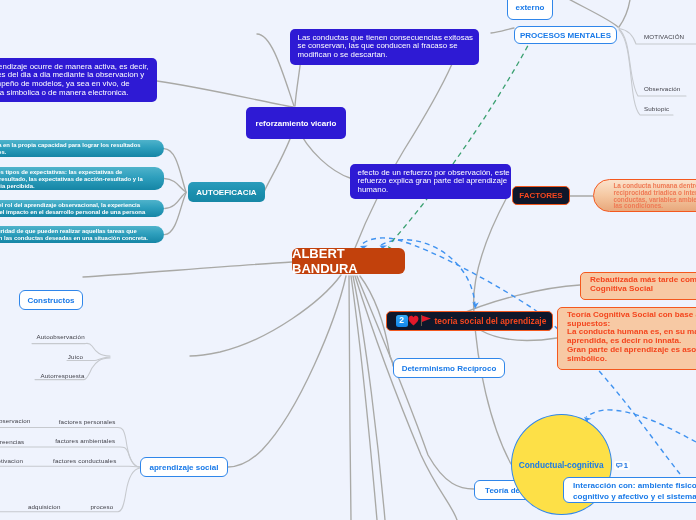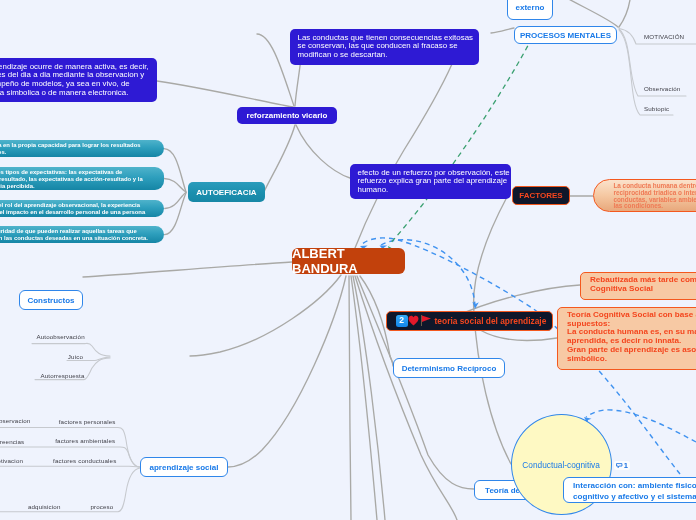--- a/index.html
+++ b/index.html
@@ -129,21 +129,21 @@
 manera simbolica o de manera electronica.</i></div>
 
   <div class="node vnote" style="left:290px;top:29px;width:189px;height:36px;"><i>Las conductas que tienen consecuencias exitosas
 se conservan, las que conducen al fracaso se
 modifican o se descartan.</i></div>
 
   <div class="node vnote" style="left:350px;top:164px;width:161px;height:35px;"><i>efecto de un refuerzo por observación, este
 refuerzo explica gran parte del aprendizaje
 humano.</i></div>
 
-  <div class="node vnode" style="left:237px;top:107px;width:100px;height:17px;">reforzamiento vicario</div>
+  <div class="node vnode" style="left:246px;top:107px;width:100px;height:32px;">reforzamiento vicario</div>
 
   <div class="node tnode" style="left:188px;top:182px;width:77px;height:20px;">AUTOEFICACIA</div>
 
   <div class="node tpill" style="left:-34.5px;top:139.7px;width:198.5px;height:17.8px;"><i>creencia en la propia capacidad para lograr los resultados
 deseados.</i></div>
   <div class="node tpill" style="left:-40.9px;top:167.2px;width:204.9px;height:22.6px;"><i>existen tres tipos de expectativas: las expectativas de
 situación-resultado, las expectativas de acción-resultado y la
 autoeficacia percibida.</i></div>
   <div class="node tpill" style="left:-35.7px;top:200.2px;width:199.7px;height:16.6px;"><i>recalca el rol del aprendizaje observacional, la experiencia
 social y el impacto en el desarrollo personal de una persona</i></div>
@@ -183,22 +183,22 @@
 simbólico.</i></div>
 
   <div class="node bnode" style="left:19px;top:267px;width:64px;height:20px;margin-top:23px;">Constructos</div>
   <div class="node bnode" style="left:140px;top:457px;width:88px;height:20px;">aprendizaje social</div>
   <div class="node bnode" style="left:393px;top:358px;width:112px;height:20px;">Determinismo Recíproco</div>
   <div class="node bnode" style="left:507px;top:-6px;width:46px;height:26px;">externo</div>
   <div class="node bnode" style="left:514px;top:19px;width:103px;height:18px;margin-top:7px;">PROCESOS MENTALES</div>
   <div class="node bnode" style="left:474.1px;top:480px;width:80px;height:20px;justify-content:flex-start;padding-left:10px;">Teoría de</div>
 
   <div class="node" style="left:510.6px;top:414.3px;width:101px;height:101.2px;border-radius:50%;
-       background:#fef9c3;border:1.6px solid #2f86ea;display:flex;align-items:center;justify-content:center;
-       color:#1a7ae8;font-weight:normal;font-size:8.3px;white-space:nowrap;">Conductual-cognitiva</div>
+       background:#fde047;border:1.6px solid #2f86ea;display:flex;align-items:center;justify-content:center;
+       color:#1a7ae8;font-weight:bold;font-size:8.3px;white-space:nowrap;">Conductual-cognitiva</div>
 
   <div class="node bnote" style="left:563px;top:477px;width:160px;height:26px;"><i>Interacción con: ambiente fisico, social,
 cognitivo y afectivo y el sistema</i></div>
 
   <div class="node cbadge" style="left:613.8px;top:460.7px;width:16.6px;height:9.1px;">
     <svg width="7" height="5.2" viewBox="0 0 21 16">
       <path d="M1.5 1.5 H19.5 V9.5 H9.5 L7 15 V9.5 H1.5 Z" fill="none" stroke="#1d72e0" stroke-width="2.8" stroke-linejoin="miter"></path>
     </svg>
       <span>1</span>
   </div>

